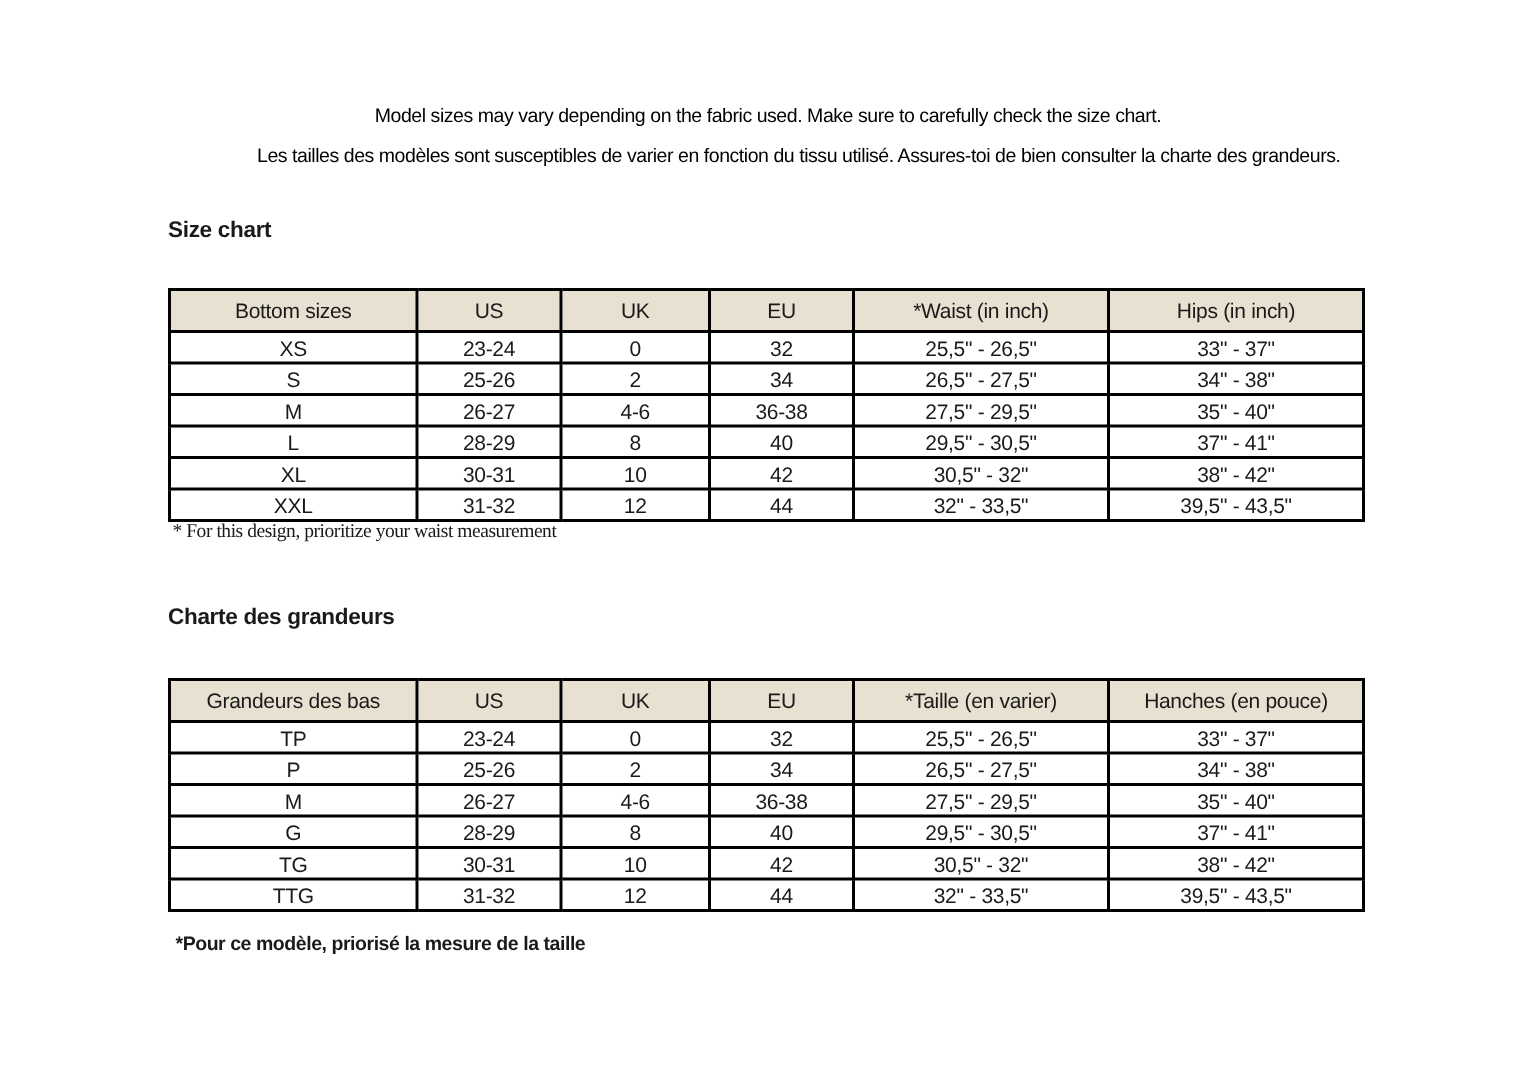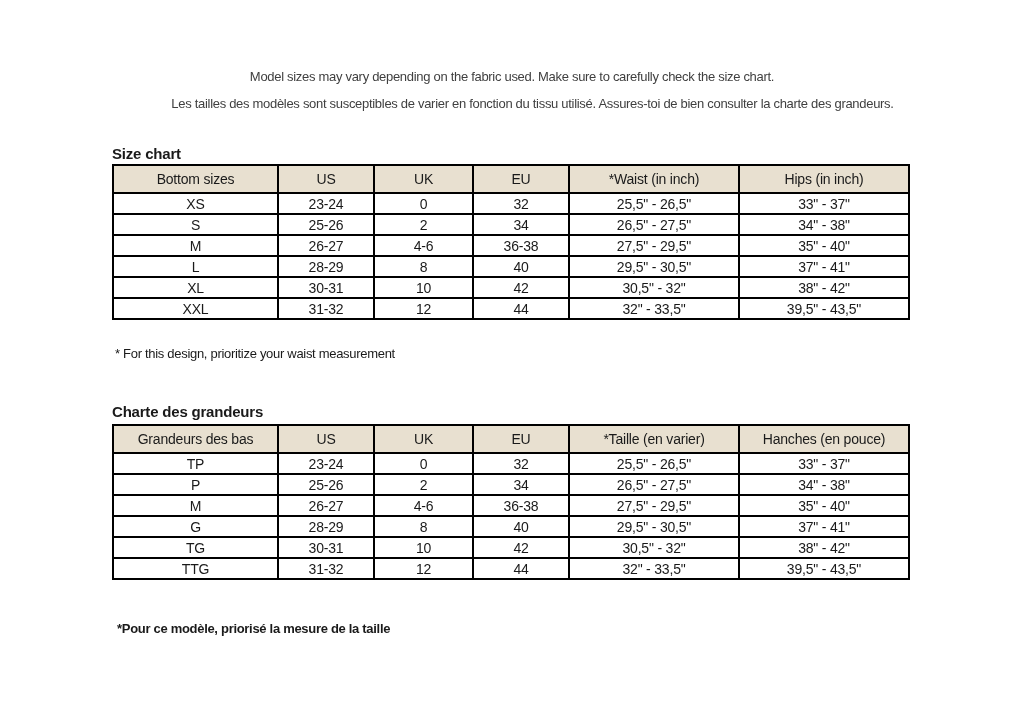--- a/index.html
+++ b/index.html
@@ -13,38 +13,39 @@
   .page {
     position: relative;
     width: 1024px; height: 726px;
     background: #ffffff;
   }
   .intro {
     position: absolute; left: 0; right: 0;
     text-align: center;
     font-size: 13px;
     letter-spacing: -0.3px;
-    color: #404040;
+    color: #000000;
   }
   .intro-en { top: 69px; }
   .intro-fr { top: 96px; padding-left: 41px; }
   .table-title {
     position: absolute; left: 112px; width: 796px;
     text-align: left;
     font-size: 15px; font-weight: bold;
     letter-spacing: -0.2px;
   }
   .title-en { top: 145px; }
   .title-fr { top: 403px; }
   .chart-table {
     position: absolute; left: 112px;
     width: 796px;
     border-collapse: collapse;
     table-layout: fixed;
     border: 2px solid #000000;
+    margin-top: 28px;
   }
   .table-en { top: 164px; }
   .table-fr { top: 424px; }
   .chart-table th, .chart-table td {
     border: 2px solid #000000;
     text-align: center;
     vertical-align: middle;
     font-size: 14px;
     letter-spacing: -0.2px;
     padding: 0 2px;
@@ -64,21 +65,21 @@
   .chart-table col.c2 { width: 96px; }
   .chart-table col.c3 { width: 99px; }
   .chart-table col.c4 { width: 96px; }
   .chart-table col.c5 { width: 170px; }
   .chart-table col.c6 { width: 170px; }
   .footnote {
     position: absolute;
     font-size: 13px;
     letter-spacing: -0.3px;
   }
-  .footnote-en { left: 115px; top: 346px; }
+  .footnote-en { left: 115px; top: 346px; font-family: Liberation Serif, serif; }
   .footnote-fr { left: 117px; top: 621px; font-weight: bold; }
 </style>
 </head>
 <body>
 
 <div class="page">
 
   <p class="intro intro-en">Model sizes may vary depending on the fabric used. Make sure to carefully check the size chart.</p>
 
   <p class="intro intro-fr">Les tailles des modèles sont susceptibles de varier en fonction du tissu utilisé. Assures-toi de bien consulter la charte des grandeurs.</p>

